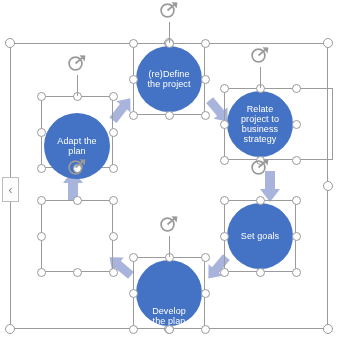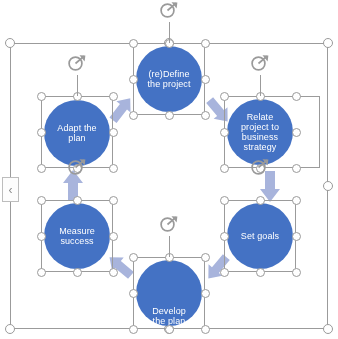--- a/index.html
+++ b/index.html
@@ -134,21 +134,21 @@
     <div class="rot-stem" style="left:36px;top:-21px;height:21px;"></div>
     <div class="rot" style="left:36px;top:-43px;">
       <svg viewBox="0 0 22 22">
         <circle cx="9.5" cy="10.5" r="6.4" fill="none" stroke="#9a9a9a" stroke-width="1.7"></circle>
         <path d="M9.5 10.5 L18 3.2" stroke="#9a9a9a" stroke-width="1.7" fill="none"></path>
         <path d="M13.5 2.2 L19.4 2.6 L18.6 8.6 Z" fill="#9a9a9a"></path>
       </svg>
     </div>
   </div>
 
-  <div class="node" style="left:224px;top:96px;width:96px;height:72px;">
+  <div class="node" style="left:224px;top:88px;width:82px;height:72px;padding-left:27px;">
     <div class="box"></div>
     <div class="circle" style="left:3px;top:3px;width:66px;height:66px;">
       <span>Relate<br>project&nbsp;to<br>business<br>strategy</span>
     </div>
     <div class="h sm" style="left:0px;top:0px;"></div>
     <div class="h sm" style="left:36px;top:0px;"></div>
     <div class="h sm" style="left:72px;top:0px;"></div>
     <div class="h sm" style="left:0px;top:36px;"></div>
     <div class="h sm" style="left:72px;top:36px;"></div>
     <div class="h sm" style="left:0px;top:72px;"></div>
@@ -197,36 +197,33 @@
       <svg viewBox="0 0 22 22">
         <circle cx="9.5" cy="10.5" r="6.4" fill="none" stroke="#9a9a9a" stroke-width="1.7"></circle>
         <path d="M9.5 10.5 L18 3.2" stroke="#9a9a9a" stroke-width="1.7" fill="none"></path>
         <path d="M13.5 2.2 L19.4 2.6 L18.6 8.6 Z" fill="#9a9a9a"></path>
       </svg>
     </div>
   </div>
 
   <div class="node" style="left:41px;top:200px;width:72px;height:72px;">
     <div class="box"></div>
-    <div class="circle" style="left:3px;top:3px;width:66px;height:66px;">
-      <span>Measure<br>success</span>
-    </div>
     <div class="h sm" style="left:0px;top:0px;"></div>
     <div class="h sm" style="left:36px;top:0px;"></div>
     <div class="h sm" style="left:72px;top:0px;"></div>
     <div class="h sm" style="left:0px;top:36px;"></div>
     <div class="h sm" style="left:72px;top:36px;"></div>
     <div class="h sm" style="left:0px;top:72px;"></div>
     <div class="h sm" style="left:36px;top:72px;"></div>
     <div class="h sm" style="left:72px;top:72px;"></div>
   </div>
 
   <div class="node" style="left:41px;top:96px;width:72px;height:72px;">
     <div class="box"></div>
-    <div class="circle" style="left:3px;top:4px;width:66px;height:66px;">
+    <div class="circle" style="left:3px;top:17px;width:66px;height:66px;">
       <span>Adapt&nbsp;the<br>plan</span>
     </div>
     <div class="h sm" style="left:0px;top:0px;"></div>
     <div class="h sm" style="left:36px;top:0px;"></div>
     <div class="h sm" style="left:72px;top:0px;"></div>
     <div class="h sm" style="left:0px;top:36px;"></div>
     <div class="h sm" style="left:72px;top:36px;"></div>
     <div class="h sm" style="left:0px;top:72px;"></div>
     <div class="h sm" style="left:36px;top:72px;"></div>
     <div class="h sm" style="left:72px;top:72px;"></div>

